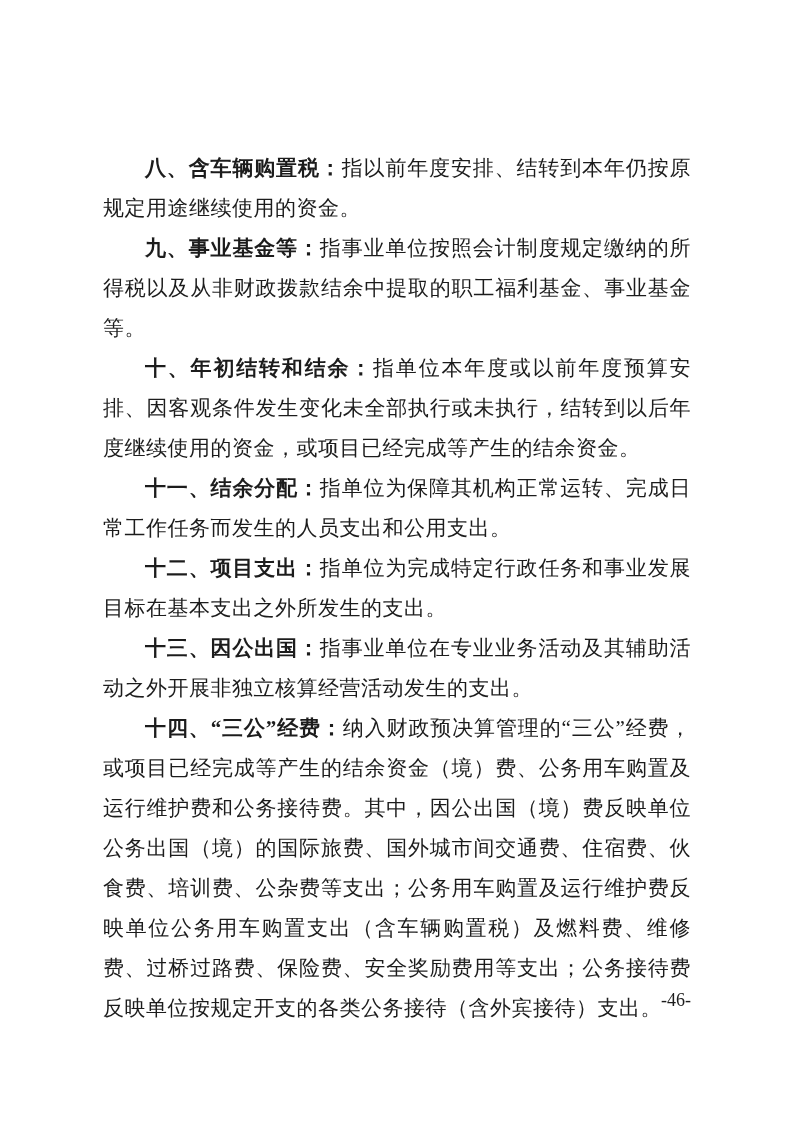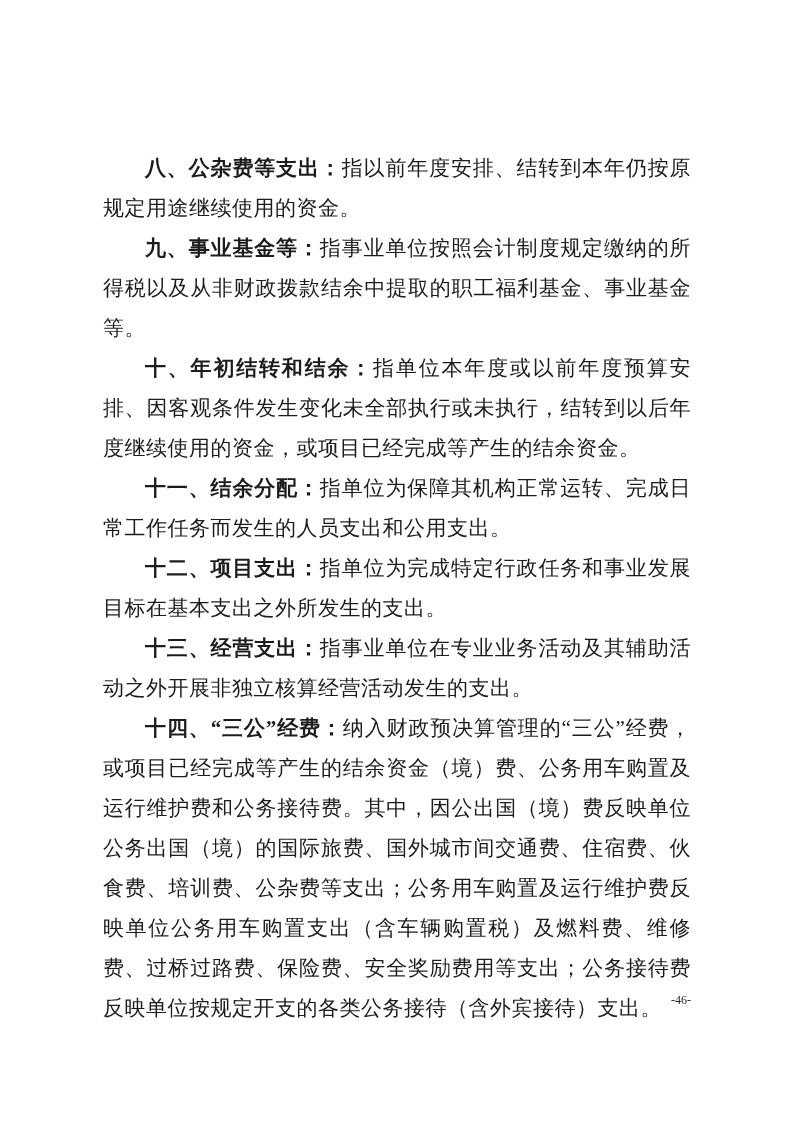--- a/index.html
+++ b/index.html
@@ -33,32 +33,32 @@
   }
   .term {
     font-weight: bold;
   }
   .page-number {
     position: absolute;
     top: 986px;
     left: 103px;
     width: 588px;
     text-align: right;
-    font-size: 12px;
+    font-size: 18px;
     line-height: 28px;
     color: #1c1c1c;
   }
 </style>
 </head>
 <body>
 
 <div class="page">
   <div class="content">
-    <p class="para"><span class="term">八、公杂费等支出：</span><span>指以前年度安排、结转到本年仍按原规定用途继续使用的资金。</span></p>
+    <p class="para"><span class="term">八、含车辆购置税：</span><span>指以前年度安排、结转到本年仍按原规定用途继续使用的资金。</span></p>
     <p class="para"><span class="term">九、事业基金等：</span><span>指事业单位按照会计制度规定缴纳的所得税以及从非财政拨款结余中提取的职工福利基金、事业基金等。</span></p>
     <p class="para"><span class="term">十、年初结转和结余：</span><span>指单位本年度或以前年度预算安排、因客观条件发生变化未全部执行或未执行，结转到以后年度继续使用的资金，或项目已经完成等产生的结余资金。</span></p>
     <p class="para"><span class="term">十一、结余分配：</span><span>指单位为保障其机构正常运转、完成日常工作任务而发生的人员支出和公用支出。</span></p>
     <p class="para"><span class="term">十二、项目支出：</span><span>指单位为完成特定行政任务和事业发展目标在基本支出之外所发生的支出。</span></p>
-    <p class="para"><span class="term">十三、经营支出：</span><span>指事业单位在专业业务活动及其辅助活动之外开展非独立核算经营活动发生的支出。</span></p>
+    <p class="para"><span class="term">十三、因公出国：</span><span>指事业单位在专业业务活动及其辅助活动之外开展非独立核算经营活动发生的支出。</span></p>
     <p class="para"><span class="term">十四、“三公”经费：</span><span>纳入财政预决算管理的“三公”经费，或项目已经完成等产生的结余资金（境）费、公务用车购置及运行维护费和公务接待费。其中，因公出国（境）费反映单位公务出国（境）的国际旅费、国外城市间交通费、住宿费、伙食费、培训费、公杂费等支出；公务用车购置及运行维护费反映单位公务用车购置支出（含车辆购置税）及燃料费、维修费、过桥过路费、保险费、安全奖励费用等支出；公务接待费反映单位按规定开支的各类公务接待（含外宾接待）支出。</span></p>
   </div>
   <div class="page-number">-46-</div>
 </div>
 
 </body></html>

